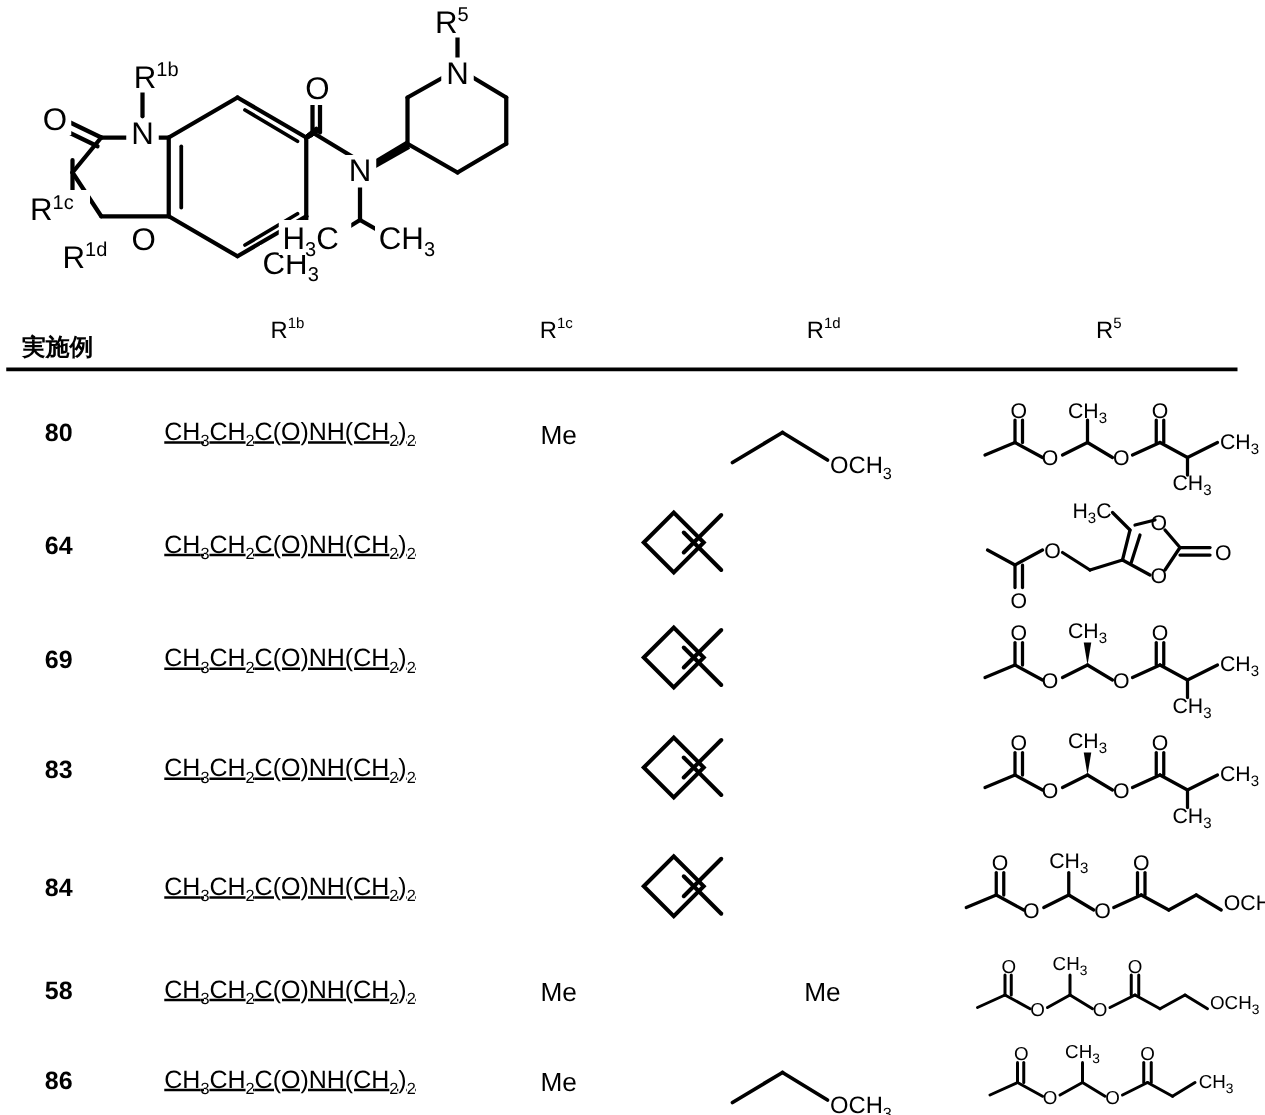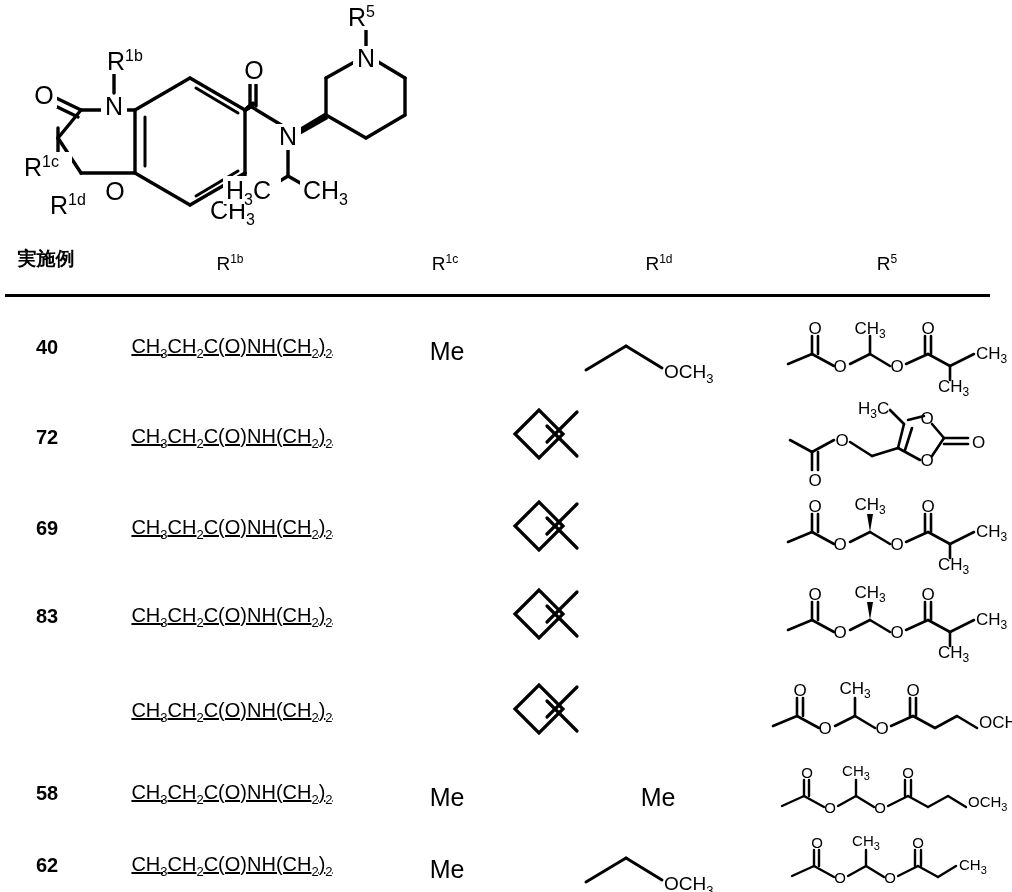--- a/index.html
+++ b/index.html
@@ -30,21 +30,21 @@
 
   .c-no{left:8px;width:78px;}
   .c-r1b{left:100px;width:264px;}
   .c-r1c{left:372px;width:150px;}
   .c-r1d{left:540px;width:236px;}
   .c-r5{left:770px;width:240px;}
 
   .no-lbl{font-weight:bold;font-size:20px;}
   .formula{font-size:20px;letter-spacing:0px;text-decoration:underline;}
   .formula sub{font-size:13px;}
-  .me-lbl{font-size:25px;}
+  .me-lbl{font-size:21px;}
 
   .struct{position:absolute;}
 </style>
 </head>
 <body>
 
 <div class="page">
 
   <div class="abs" style="left:0;top:0;width:480px;height:245px;">
     <svg width="480" height="245" viewBox="0 0 480 245">
@@ -186,41 +186,41 @@
         <rect x="353" y="46" width="26" height="26" fill="#fff"></rect>
         <text x="366" y="67" font-size="25" text-anchor="middle">N</text>
 
         <rect x="345" y="2" width="48" height="28" fill="#fff"></rect>
         <text x="348" y="26" font-size="25">R<tspan font-size="16" dy="-9">5</tspan></text>
       </g>
     </svg>
   </div>
 
   <div id="table-header">
-    <div class="hcell" id="hdr-example" style="left:0px;width:92px;">
+    <div class="hcell" id="hdr-example" style="left:0px;width:92px;margin-top:20px;">
       <span class="lbl"><span>実施例</span></span>
     </div>
     <div class="hcell" style="left:165px;width:130px;">
       <span class="lbl"><span>R</span><sup>1b</sup></span>
     </div>
     <div class="hcell" style="left:380px;width:130px;">
       <span class="lbl"><span>R</span><sup>1c</sup></span>
     </div>
     <div class="hcell" style="left:594px;width:130px;">
       <span class="lbl"><span>R</span><sup>1d</sup></span>
     </div>
     <div class="hcell" style="left:822px;width:130px;">
       <span class="lbl"><span>R</span><sup>5</sup></span>
     </div>
   </div>
   <div id="header-rule"></div>
 
   <div class="row" style="top:312px;height:78px;">
     <div class="cell c-no">
-      <div class="ctext no-lbl" style="top:24px;">40</div>
+      <div class="ctext no-lbl" style="top:24px;">80</div>
     </div>
     <div class="cell c-r1b">
       <div class="ctext formula" style="top:23px;">CH<sub>3</sub>CH<sub>2</sub>C(O)NH(CH<sub>2</sub>)<sub>2</sub></div>
     </div>
     <div class="cell c-r1c">
       <div class="ctext me-lbl" style="top:25px;">Me</div>
     </div>
     <div class="cell c-r1d">
       <div class="struct" style="left:38px;top:14px;">
         <svg width="160" height="60" viewBox="0 0 160 60">
@@ -259,21 +259,21 @@
             <text x="198" y="45" font-size="17">CH<tspan font-size="12" dy="4">3</tspan></text>
             <text x="160" y="78" font-size="17">CH<tspan font-size="12" dy="4">3</tspan></text>
           </g>
         </svg>
       </div>
     </div>
   </div>
 
   <div class="row" style="top:398px;height:90px;">
     <div class="cell c-no">
-      <div class="ctext no-lbl" style="top:28px;">72</div>
+      <div class="ctext no-lbl" style="top:28px;">64</div>
     </div>
     <div class="cell c-r1b">
       <div class="ctext formula" style="top:27px;">CH<sub>3</sub>CH<sub>2</sub>C(O)NH(CH<sub>2</sub>)<sub>2</sub></div>
     </div>
     <div class="cell c-r1c">
       <div class="struct" style="left:135px;top:6px;">
         <svg width="86" height="64" viewBox="0 0 86 64">
           <g stroke="#000" stroke-width="3.2" fill="none" stroke-linecap="round">
             <path d="M8 30 L32 6 L56 30 L32 54 Z"></path>
             <path d="M40 38 L70 8"></path>
@@ -418,20 +418,23 @@
             <text x="150" y="20" font-size="17" text-anchor="middle">O</text>
             <text x="198" y="45" font-size="17">CH<tspan font-size="12" dy="4">3</tspan></text>
             <text x="160" y="78" font-size="17">CH<tspan font-size="12" dy="4">3</tspan></text>
           </g>
         </svg>
       </div>
     </div>
   </div>
 
   <div class="row" style="top:672px;height:82px;">
+    <div class="cell c-no">
+      <div class="ctext no-lbl" style="top:28px;">84</div>
+    </div>
     <div class="cell c-r1b">
       <div class="ctext formula" style="top:27px;">CH<sub>3</sub>CH<sub>2</sub>C(O)NH(CH<sub>2</sub>)<sub>2</sub></div>
     </div>
     <div class="cell c-r1c">
       <div class="struct" style="left:135px;top:7px;">
         <svg width="86" height="64" viewBox="0 0 86 64">
           <g stroke="#000" stroke-width="3.2" fill="none" stroke-linecap="round">
             <path d="M8 30 L32 6 L56 30 L32 54 Z"></path>
             <path d="M40 38 L70 8"></path>
             <path d="M40 22 L70 52"></path>
@@ -512,21 +515,21 @@
             <text x="134" y="18" font-size="15" text-anchor="middle">O</text>
             <text x="194" y="47" font-size="15">OCH<tspan font-size="11" dy="4">3</tspan></text>
           </g>
         </svg>
       </div>
     </div>
   </div>
 
   <div class="row" style="top:832px;height:60px;">
     <div class="cell c-no">
-      <div class="ctext no-lbl" style="top:22px;">62</div>
+      <div class="ctext no-lbl" style="top:22px;">86</div>
     </div>
     <div class="cell c-r1b">
       <div class="ctext formula" style="top:21px;">CH<sub>3</sub>CH<sub>2</sub>C(O)NH(CH<sub>2</sub>)<sub>2</sub></div>
     </div>
     <div class="cell c-r1c">
       <div class="ctext me-lbl" style="top:23px;">Me</div>
     </div>
     <div class="cell c-r1d">
       <div class="struct" style="left:38px;top:8px;">
         <svg width="160" height="56" viewBox="0 0 160 56">

